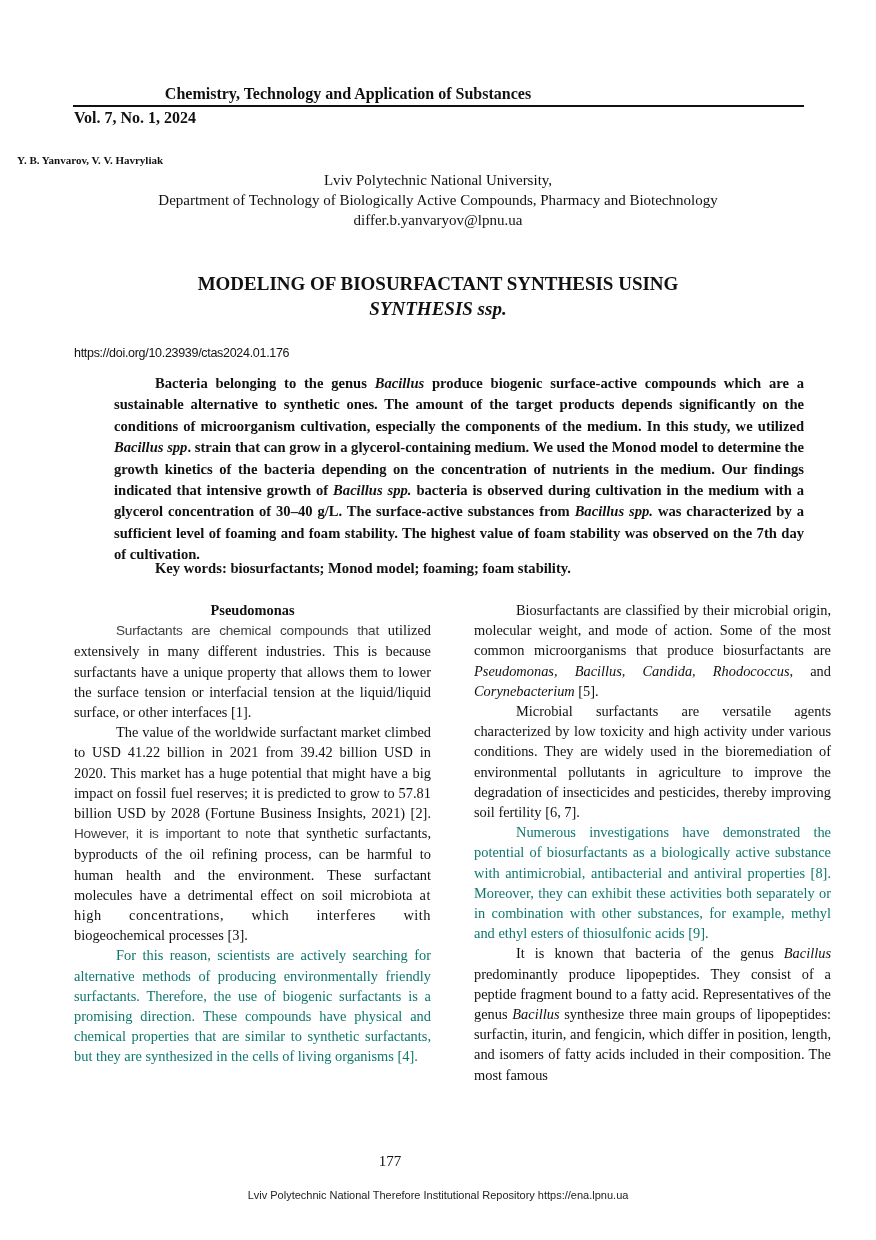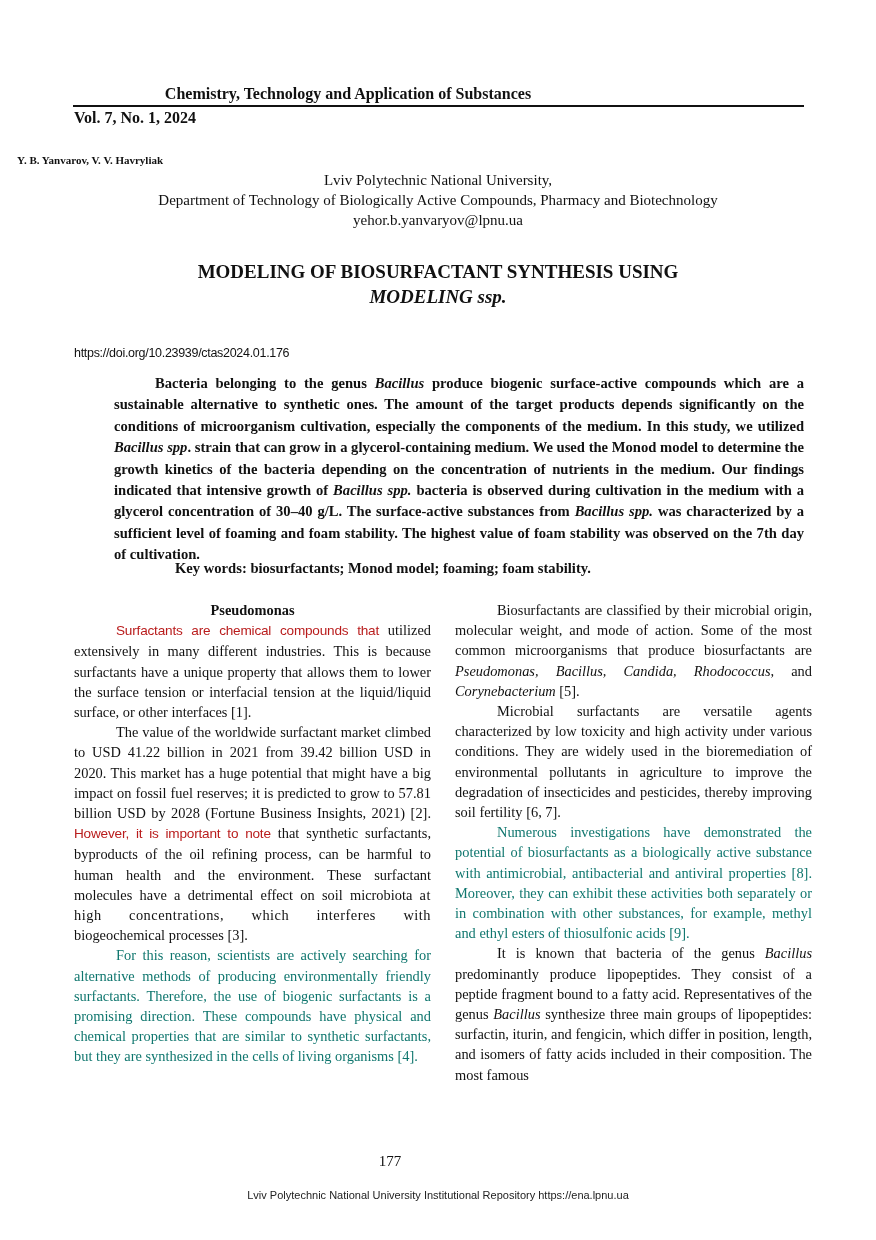--- a/index.html
+++ b/index.html
@@ -6,53 +6,53 @@
   body { width: 876px; height: 1240px; position: relative; overflow: hidden; color: #111; font-family: "Liberation Serif", serif; }
   .abs { position: absolute; }
   .journal { left: 0; width: 696px; top: 84px; text-align: center; font-weight: bold; font-size: 16px; line-height: 20px; }
   .rule { left: 73px; width: 731px; top: 105px; height: 2px; background: #111; }
   .vol { left: 74px; top: 108px; font-weight: bold; font-size: 16px; line-height: 20px; }
   .authors { left: 0; width: 876px; top: 150px; text-align: left; font-weight: bold; font-size: 11px; line-height: 20px; padding-left: 17px; }
   .aff { left: 0; width: 876px; text-align: center; font-size: 15px; line-height: 20px; }
   .aff1 { top: 170px; }
   .aff2 { top: 190px; }
   .aff3 { top: 210px; }
-  .title { left: 0; width: 876px; top: 259px; text-align: center; font-weight: bold; font-size: 19px; line-height: 25px; }
+  .title { left: 0; width: 876px; top: 271px; text-align: center; font-weight: bold; font-size: 19px; line-height: 25px; }
   .title .sub { font-style: italic; display: block; }
   .doi { left: 74px; top: 345px; font-size: 12.5px; line-height: 16px; font-family: "Liberation Sans", sans-serif; letter-spacing: -0.3px; }
   .abstract { left: 114px; width: 690px; top: 373px; font-weight: bold; font-size: 14.6px; line-height: 21.4px; text-align: justify; }
   .abstract p { margin: 0; text-indent: 41px; }
-  .keywords { left: 155px; top: 558px; font-weight: bold; font-size: 14.6px; line-height: 20px; margin-left: 20px; }
+  .keywords { left: 155px; top: 558px; font-weight: bold; font-size: 14.6px; line-height: 20px; }
   .col { width: 357px; font-size: 14.4px; line-height: 20.2px; text-align: justify; }
   .col p { margin: 0; text-indent: 42px; }
   .col1 { left: 74px; top: 600px; }
-  .col2 { left: 455px; top: 600px; font-family: Liberation Serif, serif; }
+  .col2 { left: 474px; top: 600px; font-family: Liberation Serif, serif; }
   .heading { text-align: center; font-weight: bold; text-indent: 0 !important; }
-  .sansbold { font-family: "Liberation Sans", sans-serif; font-weight: normal; font-size: 13.6px; letter-spacing: -0.2px; color: #b91c1c; }
+  .sansbold { font-family: "Liberation Sans", sans-serif; font-weight: normal; font-size: 13.6px; letter-spacing: -0.2px; color: #404040; }
   .dk { color: #0f766e; }
   .spaced { letter-spacing: 0.5px; }
   .pagenum { left: 0; width: 780px; top: 1151px; text-align: center; font-size: 15px; line-height: 20px; }
   .footer { left: 0; width: 876px; top: 1188px; text-align: center; font-size: 11px; line-height: 14px; font-family: "Liberation Sans", sans-serif; color: #222; }
   i { font-style: italic; }
 </style>
 </head>
 <body>
 
 <div class="abs journal">Chemistry, Technology and Application of Substances</div>
 <div class="abs rule"></div>
 <div class="abs vol">Vol. 7, No. 1, 2024</div>
 
 <div class="abs authors">Y. B. Yanvarov, V. V. Havryliak</div>
 <div class="abs aff aff1">Lviv Polytechnic National University,</div>
 <div class="abs aff aff2">Department of Technology of Biologically Active Compounds, Pharmacy and Biotechnology</div>
-<div class="abs aff aff3">yehor.b.yanvaryov@lpnu.ua</div>
+<div class="abs aff aff3">differ.b.yanvaryov@lpnu.ua</div>
 
 <div class="abs title">
   <span>MODELING OF BIOSURFACTANT SYNTHESIS USING</span>
-  <span class="sub">MODELING ssp.</span>
+  <span class="sub">SYNTHESIS ssp.</span>
 </div>
 
 <div class="abs doi">https://doi.org/10.23939/ctas2024.01.176</div>
 
 <div class="abs abstract">
   <p><span>Bacteria belonging to the genus </span><i>Bacillus</i><span> produce biogenic surface-active compounds which are a sustainable alternative to synthetic ones. The amount of the target products depends significantly on the conditions of microorganism cultivation, especially the components of the medium. In this study, we utilized </span><i>Bacillus spp</i><span>. strain that can grow in a glycerol-containing medium. We used the Monod model to determine the growth kinetics of the bacteria depending on the concentration of nutrients in the medium. Our findings indicated that intensive growth of </span><i>Bacillus spp.</i><span> bacteria is observed during cultivation in the medium with a glycerol concentration of 30–40 g/L. The surface-active substances from </span><i>Bacillus spp.</i><span> was characterized by a sufficient level of foaming and foam stability. The highest value of foam stability was observed on the 7th day of cultivation.</span></p>
 </div>
 <div class="abs keywords">Key words: biosurfactants; Monod model; foaming; foam stability.</div>
 
 <div class="abs col col1">
@@ -63,13 +63,13 @@
 </div>
 
 <div class="abs col col2">
   <p><span>Biosurfactants are classified by their microbial origin, molecular weight, and mode of action. Some of the most common microorganisms that produce biosurfactants are </span><i>Pseudomonas, Bacillus, Candida, Rhodococcus</i><span>, and </span><i>Corynebacterium</i><span> [5].</span></p>
   <p>Microbial surfactants are versatile agents characterized by low toxicity and high activity under various conditions. They are widely used in the bioremediation of environmental pollutants in agriculture to improve the degradation of insecticides and pesticides, thereby improving soil fertility [6, 7].</p>
   <p class="dk">Numerous investigations have demonstrated the potential of biosurfactants as a biologically active substance with antimicrobial, antibacterial and antiviral properties [8].  Moreover, they can exhibit these activities both separately or in combination with other substances, for example, methyl and ethyl esters of thiosulfonic acids [9].</p>
   <p><span>It is known that bacteria of the genus </span><i>Bacillus</i><span> predominantly produce lipopeptides. They consist of a peptide fragment bound to a fatty acid. Representatives of the genus </span><i>Bacillus</i><span> synthesize three main groups of lipopeptides: surfactin, iturin, and fengicin, which differ in position, length, and isomers of fatty acids included in their composition. The most famous</span></p>
 </div>
 
 <div class="abs pagenum">177</div>
-<div class="abs footer">Lviv Polytechnic National University Institutional Repository https://ena.lpnu.ua</div>
+<div class="abs footer">Lviv Polytechnic National Therefore Institutional Repository https://ena.lpnu.ua</div>
 
 </body></html>

